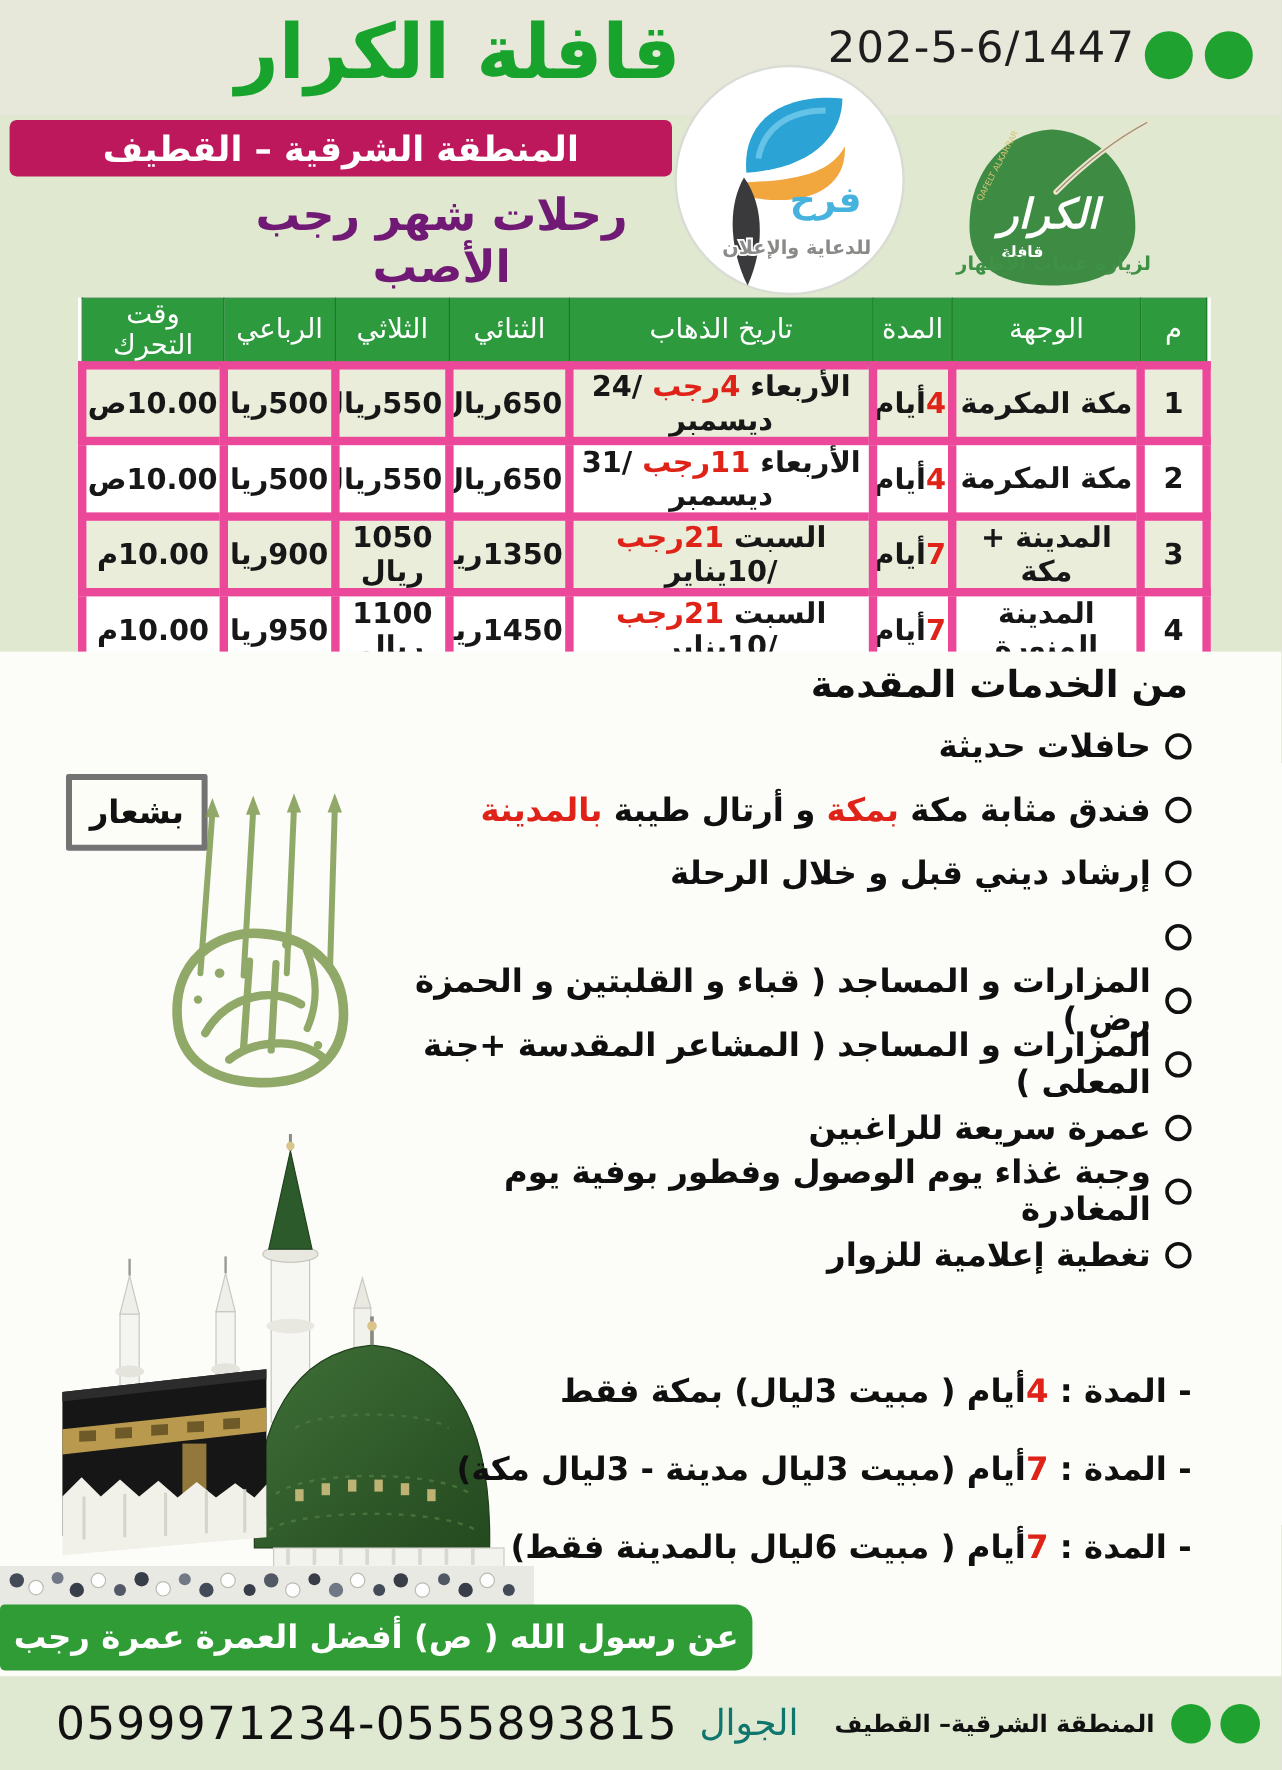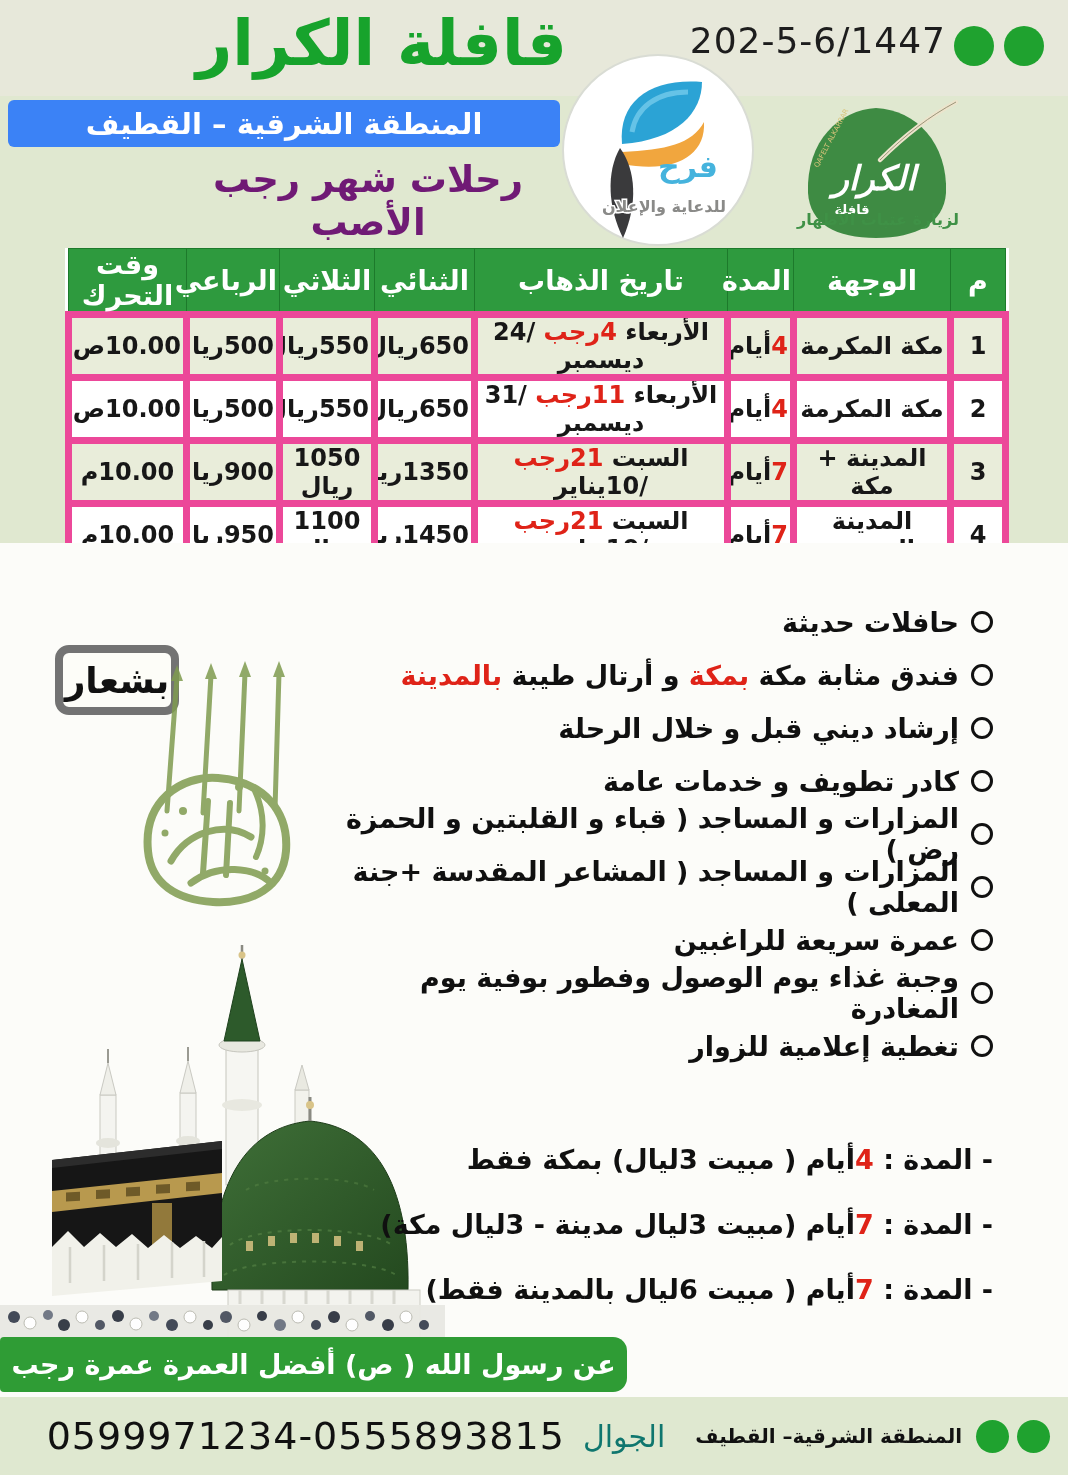--- a/index.html
+++ b/index.html
@@ -7,48 +7,48 @@
   .page{position:relative;width:1068px;height:1475px;margin:0 auto;background:#e0e8d0;overflow:hidden;}
 
   
   .hero{position:absolute;top:0;left:0;width:1068px;height:543px;background:#e0e8d0;}
   .hero-topband{position:absolute;top:0;left:0;width:1068px;height:96px;background:#e7e8da;}
   .top-dots{position:absolute;top:26px;right:24px;display:flex;gap:10px;}
   .dot{width:40px;height:40px;border-radius:50%;background:#1fa22f;}
   .dot.small{width:33px;height:33px;}
   .hijri-date{position:absolute;top:20px;right:122px;font-size:36px;color:#1d1d1d;direction:ltr;letter-spacing:1px;}
   .main-title{position:absolute;top:0px;left:183px;width:384px;text-align:right;font-size:63px;font-weight:bold;color:#17a32c;direction:rtl;line-height:1.4;}
-  .region-bar{position:absolute;top:100px;left:8px;width:552px;height:47px;background:#3b82f6;border-radius:6px;display:flex;align-items:center;justify-content:center;}
+  .region-bar{position:absolute;top:100px;left:8px;width:552px;height:47px;background:#be185d;border-radius:6px;display:flex;align-items:center;justify-content:center;}
   .region-bar span{color:#ffffff;font-size:29px;font-weight:bold;direction:rtl;}
   .subtitle{position:absolute;top:158px;left:168px;width:400px;text-align:center;font-size:37px;font-weight:bold;color:#701a75;direction:rtl;}
 
   .farah-logo{position:absolute;top:52px;left:560px;width:196px;height:196px;}
   .karrar-logo{position:absolute;top:98px;left:788px;width:180px;height:148px;}
   .karrar-tagline{position:absolute;top:210px;left:788px;width:180px;text-align:center;font-size:16px;font-weight:bold;color:#3f9146;direction:rtl;}
 
   
   table.trips{position:absolute;top:248px;left:65px;width:937px;border-collapse:collapse;direction:rtl;table-layout:fixed;background:#fff;}
-  table.trips th{background:#2e9a3e;color:#fff;font-size:27px;font-weight:bold;border:1px solid #1d7a2b;height:46px;padding:0 2px;}
+  table.trips th{background:#2e9a3e;color:#fff;font-size:23px;font-weight:normal;border:1px solid #1d7a2b;height:46px;padding:0 2px;}
   table.trips td{border:7px solid #ec4899;height:46px;text-align:center;font-weight:bold;font-size:24px;color:#171717;padding:0 2px;overflow:hidden;}
   table.trips tr.tint td{background:#e9edda;}
   table.trips tr.plain td{background:#ffffff;}
   td.c-dest{font-size:22px;}
   td.c-date{font-size:22px;}
   td.c-price{font-size:25px;}
   td.c-time{font-size:25px;color:#df2318;}
   .red{color:#df2318;}
 
   
   .content{position:absolute;top:543px;left:0;width:1068px;height:854px;background:#fcfcf9;}
   .services-heading{position:absolute;top:10px;right:78px;font-size:31px;font-weight:bold;color:#101010;direction:rtl;}
   ul.services{position:absolute;top:60px;right:75px;width:650px;margin:0;padding:0;list-style:none;direction:rtl;}
   ul.services li{display:flex;align-items:center;justify-content:flex-start;gap:12px;height:38px;margin-bottom:15px;font-size:27px;font-weight:bold;color:#101010;}
   .bullet{flex:0 0 auto;width:16px;height:16px;border:3px solid #111;border-radius:50%;background:transparent;}
 
-  .badge{position:absolute;top:102px;left:55px;width:108px;height:54px;background:#fdfdf8;border:8px solid #737373;border-radius:14px;display:flex;align-items:center;justify-content:center;font-size:36px;font-weight:bold;color:#111;direction:rtl;}
+  .badge{position:absolute;top:102px;left:55px;width:108px;height:54px;background:#fdfdf8;border:5px solid #737373;border-radius:2px;display:flex;align-items:center;justify-content:center;font-size:27px;font-weight:bold;color:#111;direction:rtl;}
   .calligraphy{position:absolute;top:118px;left:113px;width:212px;height:248px;}
 
   .mosque{position:absolute;top:402px;left:0;width:445px;height:400px;}
 
   .notes{position:absolute;top:597px;right:75px;width:640px;direction:rtl;text-align:right;}
   .notes .note-line{font-size:27px;font-weight:bold;color:#101010;line-height:40px;margin-bottom:25px;}
 
   .quote-bar{position:absolute;top:794px;left:0;width:627px;height:55px;background:#2f9c35;border-radius:4px 14px 14px 4px;display:flex;align-items:center;justify-content:center;}
   .quote-bar span{color:#fff;font-size:27px;font-weight:bold;direction:rtl;}
 
@@ -179,36 +179,36 @@
           <td class="c-price">650ريال</td>
           <td class="c-price">550ريال</td>
           <td class="c-price">500ريال</td>
           <td class="c-time">7.00ص</td>
         </tr>
       </tbody>
   </table>
 
   <div class="content">
 
+    <div class="services-heading">من الخدمات المقدمة</div>
     <ul class="services" id="services-list">
         <li>
           <span class="bullet"></span>
           <span><span>حافلات حديثة</span></span>
         </li>
         <li>
           <span class="bullet"></span>
           <span><span>فندق مثابة مكة </span><span class="red">بمكة</span><span> و أرتال طيبة </span><span class="red">بالمدينة</span></span>
         </li>
         <li>
           <span class="bullet"></span>
           <span><span>إرشاد ديني قبل و خلال الرحلة</span></span>
         </li>
         <li>
           <span class="bullet"></span>
-          <span><span>كادر تطويف و خدمات عامة</span></span>
         </li>
         <li>
           <span class="bullet"></span>
           <span><span>المزارات و المساجد ( قباء و القلبتين و الحمزة رض )</span></span>
         </li>
         <li>
           <span class="bullet"></span>
           <span><span>المزارات و المساجد ( المشاعر المقدسة +جنة المعلى )</span></span>
         </li>
         <li>

